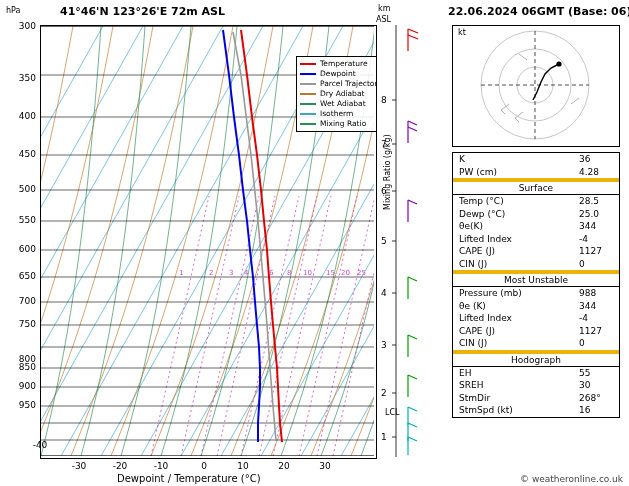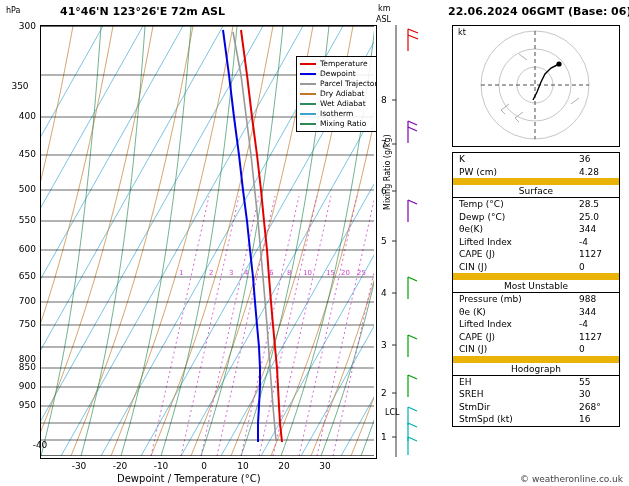--- a/index.html
+++ b/index.html
@@ -20,21 +20,21 @@
   #legend{position:absolute;left:255px;top:30px;width:116px;padding:2px 3px;background:rgba(255,255,255,0.88);border:1px solid #000;}
   #legend .row{display:flex;align-items:center;height:10px;}
   #legend .sw{width:16px;height:2px;margin-right:4px;flex:none;}
   #legend .lb{font-size:7.5px;color:#000;line-height:10px;}
   
   .kmlab{position:absolute;font-size:9px;color:#000;}
   
   #hodo{position:absolute;left:452px;top:25px;width:166px;height:120px;border:1px solid #000;background:#fff;}
   
   .tbl{position:absolute;left:452px;width:166px;border:1px solid #000;background:#fff;font-size:9px;}
-  .tbl .hdr{text-align:center;border-bottom:1px solid #000;border-top:7px solid #eab308;padding:1px 0;}
+  .tbl .hdr{text-align:center;border-bottom:1px solid #000;border-top:4px solid #eab308;padding:1px 0;}
   .tbl .r{display:flex;justify-content:space-between;padding:0 6px;line-height:12.5px;}
   .tbl .r span:last-child{min-width:34px;text-align:left;}
   .foot{position:absolute;right:6px;bottom:2px;font-size:9px;color:#444;}
 </style>
 </head>
 <body>
 
 <div class="root">
 
   <div class="t t8" style="left:6px;top:6px;">hPa</div>
@@ -165,21 +165,21 @@
         <span class="lb">Isotherm</span>
       </div>
       <div class="row">
         <span class="sw" style="background:#2e8b57;"></span>
         <span class="lb">Mixing Ratio</span>
       </div>
     </div>
   </div>
 
   <div class="t" style="left:4px;top:21px;width:32px;text-align:right;">300</div>
-  <div class="t" style="left:4px;top:81px;width:32px;text-align:center;">350</div>
+  <div class="t" style="left:4px;top:73px;width:32px;text-align:right;">350</div>
   <div class="t" style="left:4px;top:111px;width:32px;text-align:right;">400</div>
   <div class="t" style="left:4px;top:149px;width:32px;text-align:right;">450</div>
   <div class="t" style="left:4px;top:184px;width:32px;text-align:right;">500</div>
   <div class="t" style="left:4px;top:215px;width:32px;text-align:right;">550</div>
   <div class="t" style="left:4px;top:244px;width:32px;text-align:right;">600</div>
   <div class="t" style="left:4px;top:271px;width:32px;text-align:right;">650</div>
   <div class="t" style="left:4px;top:296px;width:32px;text-align:right;">700</div>
   <div class="t" style="left:4px;top:319px;width:32px;text-align:right;">750</div>
   <div class="t" style="left:4px;top:341px;width:32px;text-align:right;margin-top:13px;">800</div>
   <div class="t" style="left:4px;top:362px;width:32px;text-align:right;">850</div>

